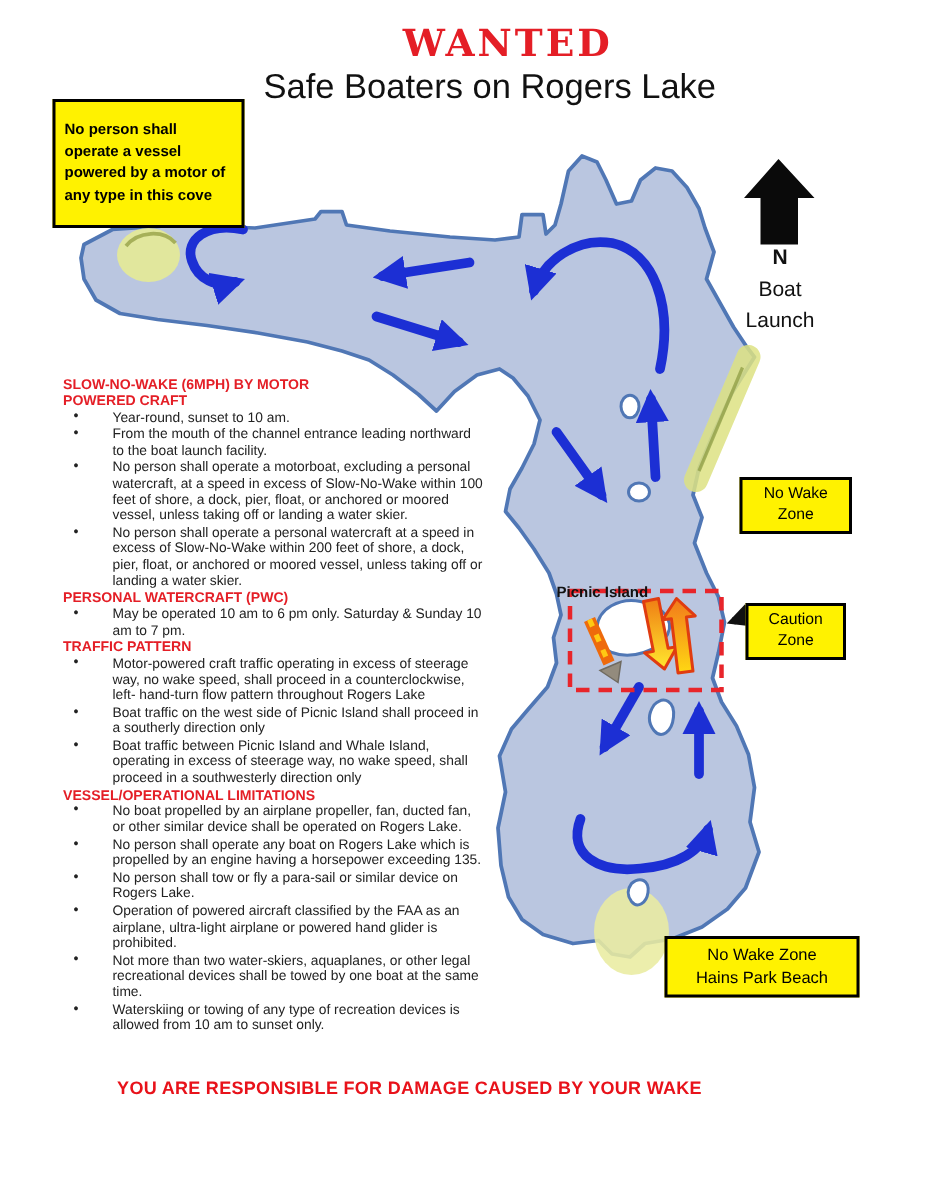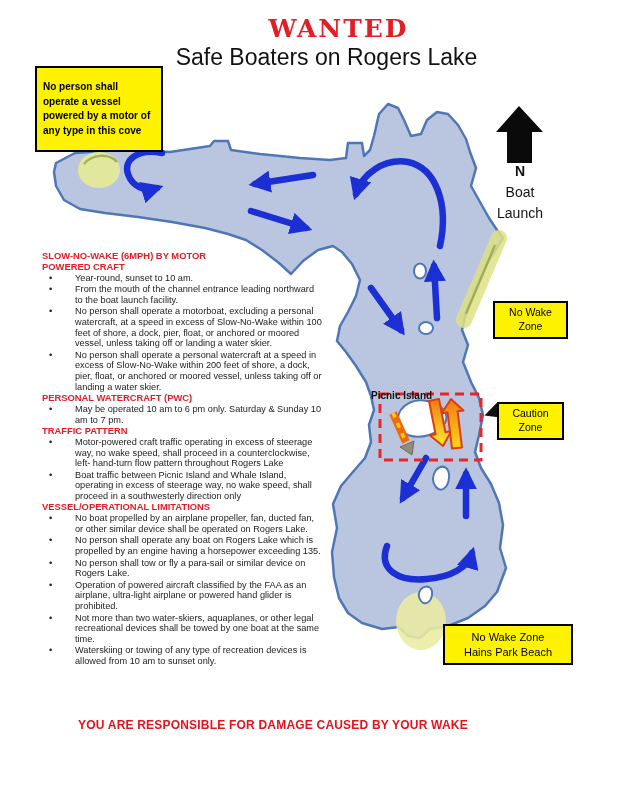--- a/index.html
+++ b/index.html
@@ -12,21 +12,21 @@
   .wanted{font-family:"DejaVu Serif",serif;font-weight:bold;font-size:25px;letter-spacing:2px;
           color:#e41e26;transform:translateX(26px);}
   .subtitle{font-size:23px;color:#111;margin-top:1px;margin-left:28px;}
 
   
   .ybox{position:absolute;background:#fff200;border:2px solid #000;box-sizing:border-box;
         display:flex;flex-direction:column;align-items:center;justify-content:center;
         text-align:center;color:#000;}
   .cove-note{left:35px;top:66px;width:128px;height:86px;font-weight:bold;font-size:10px;
              line-height:1.45;padding:4px 6px;text-align:left;align-items:flex-start;border-width:2.5px;}
-  .nwz{left:493px;top:301px;width:75px;height:38px;font-size:10.5px;line-height:1.3;}
+  .nwz{left:493px;top:318px;width:75px;height:38px;font-size:10.5px;line-height:1.3;}
   .cz{left:497px;top:402px;width:67px;height:38px;font-size:10.5px;line-height:1.3;}
   .beach{left:443px;top:624px;width:130px;height:41px;font-size:11px;line-height:1.35;}
 
   
   .nlabel{position:absolute;left:492px;top:163px;width:56px;text-align:center;
           font-weight:bold;font-size:14px;color:#111;}
   .launch{position:absolute;left:477px;top:182px;width:86px;text-align:center;
           font-size:14px;line-height:21px;color:#111;}
 
   .picnic{position:absolute;left:371px;top:390px;font-weight:bold;font-size:10px;color:#111;}
@@ -167,20 +167,21 @@
       <div class="ri">No person shall operate a motorboat, excluding a personal watercraft, at a speed in excess of Slow-No-Wake within 100 feet of shore, a dock, pier, float, or anchored or moored vessel, unless taking off or landing a water skier.</div>
       <div class="ri">No person shall operate a personal watercraft at a speed in excess of Slow-No-Wake within 200 feet of shore, a dock, pier, float, or anchored or moored vessel, unless taking off or landing a water skier.</div>
     </div>
     <div>
       <h3 class="rh">PERSONAL WATERCRAFT (PWC)</h3>
       <div class="ri">May be operated 10 am to 6 pm only. Saturday &amp; Sunday 10 am to 7 pm.</div>
     </div>
     <div>
       <h3 class="rh">TRAFFIC PATTERN</h3>
       <div class="ri">Motor-powered craft traffic operating in excess of steerage way, no wake speed, shall proceed in a counterclockwise, left- hand-turn flow pattern throughout Rogers Lake</div>
+      <div class="ri">Boat traffic on the west side of Picnic Island shall proceed in a southerly direction only</div>
       <div class="ri">Boat traffic between Picnic Island and Whale Island, operating in excess of steerage way, no wake speed, shall proceed in a southwesterly direction only</div>
     </div>
     <div>
       <h3 class="rh">VESSEL/OPERATIONAL LIMITATIONS</h3>
       <div class="ri">No boat propelled by an airplane propeller, fan, ducted fan, or other similar device shall be operated on Rogers Lake.</div>
       <div class="ri">No person shall operate any boat on Rogers Lake which is propelled by an engine having a horsepower exceeding 135.</div>
       <div class="ri">No person shall tow or fly a para-sail or similar device on Rogers Lake.</div>
       <div class="ri">Operation of powered aircraft classified by the FAA as an airplane, ultra-light airplane or powered hand glider is prohibited.</div>
       <div class="ri">Not more than two water-skiers, aquaplanes, or other legal recreational devices shall be towed by one boat at the same time.</div>
       <div class="ri">Waterskiing or towing of any type of recreation devices is allowed from 10 am to sunset only.</div>

